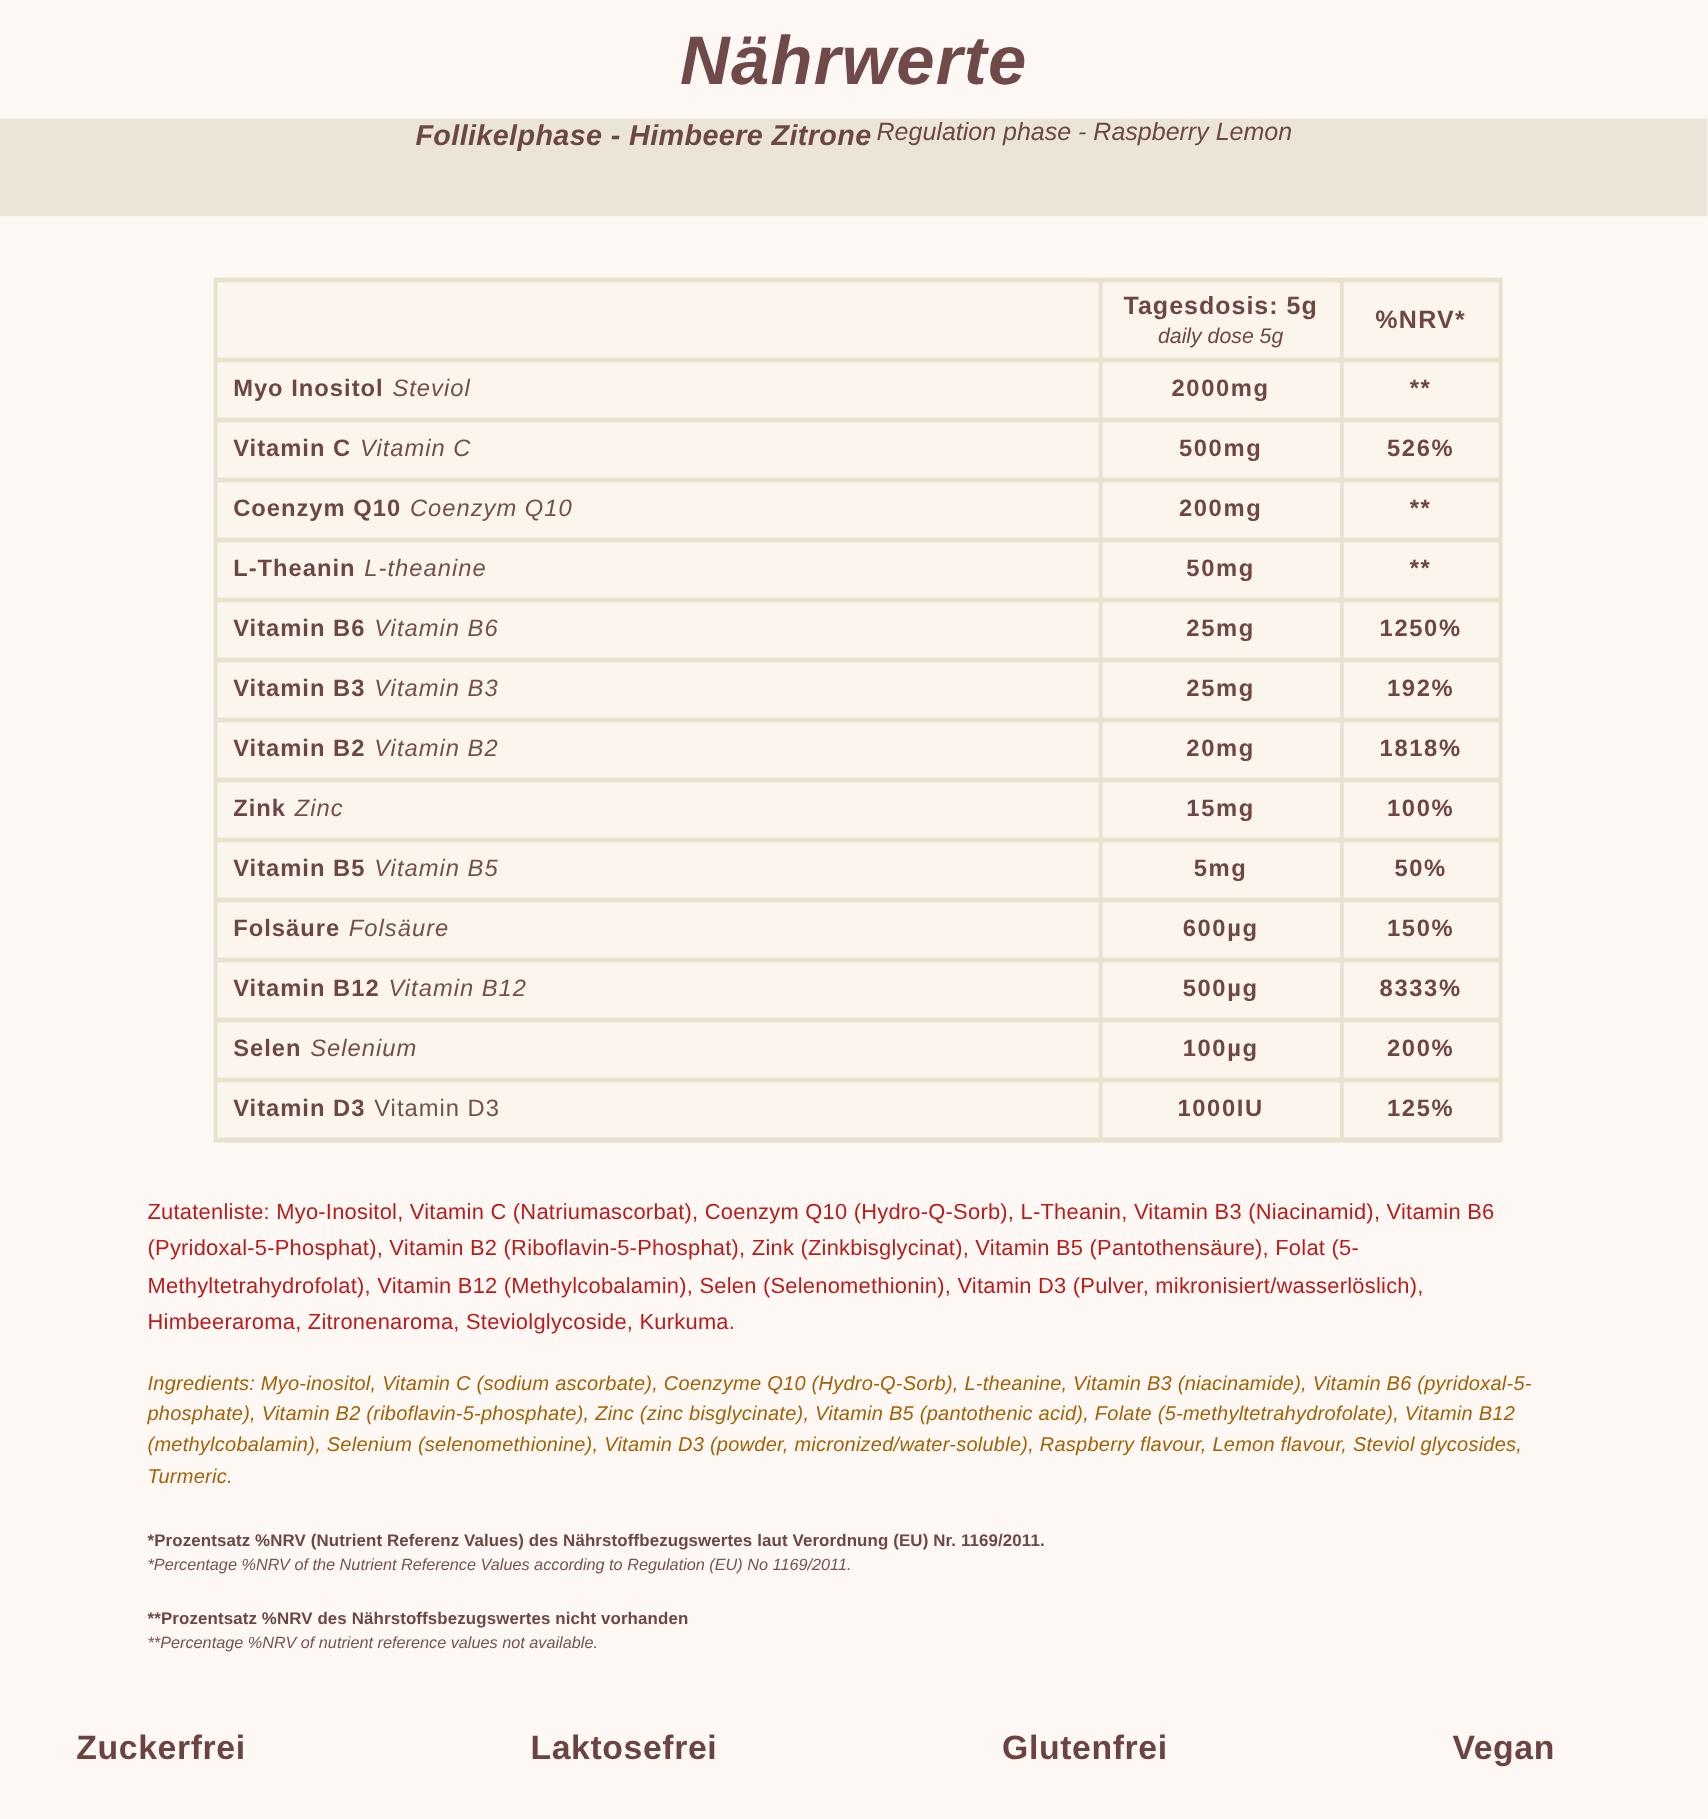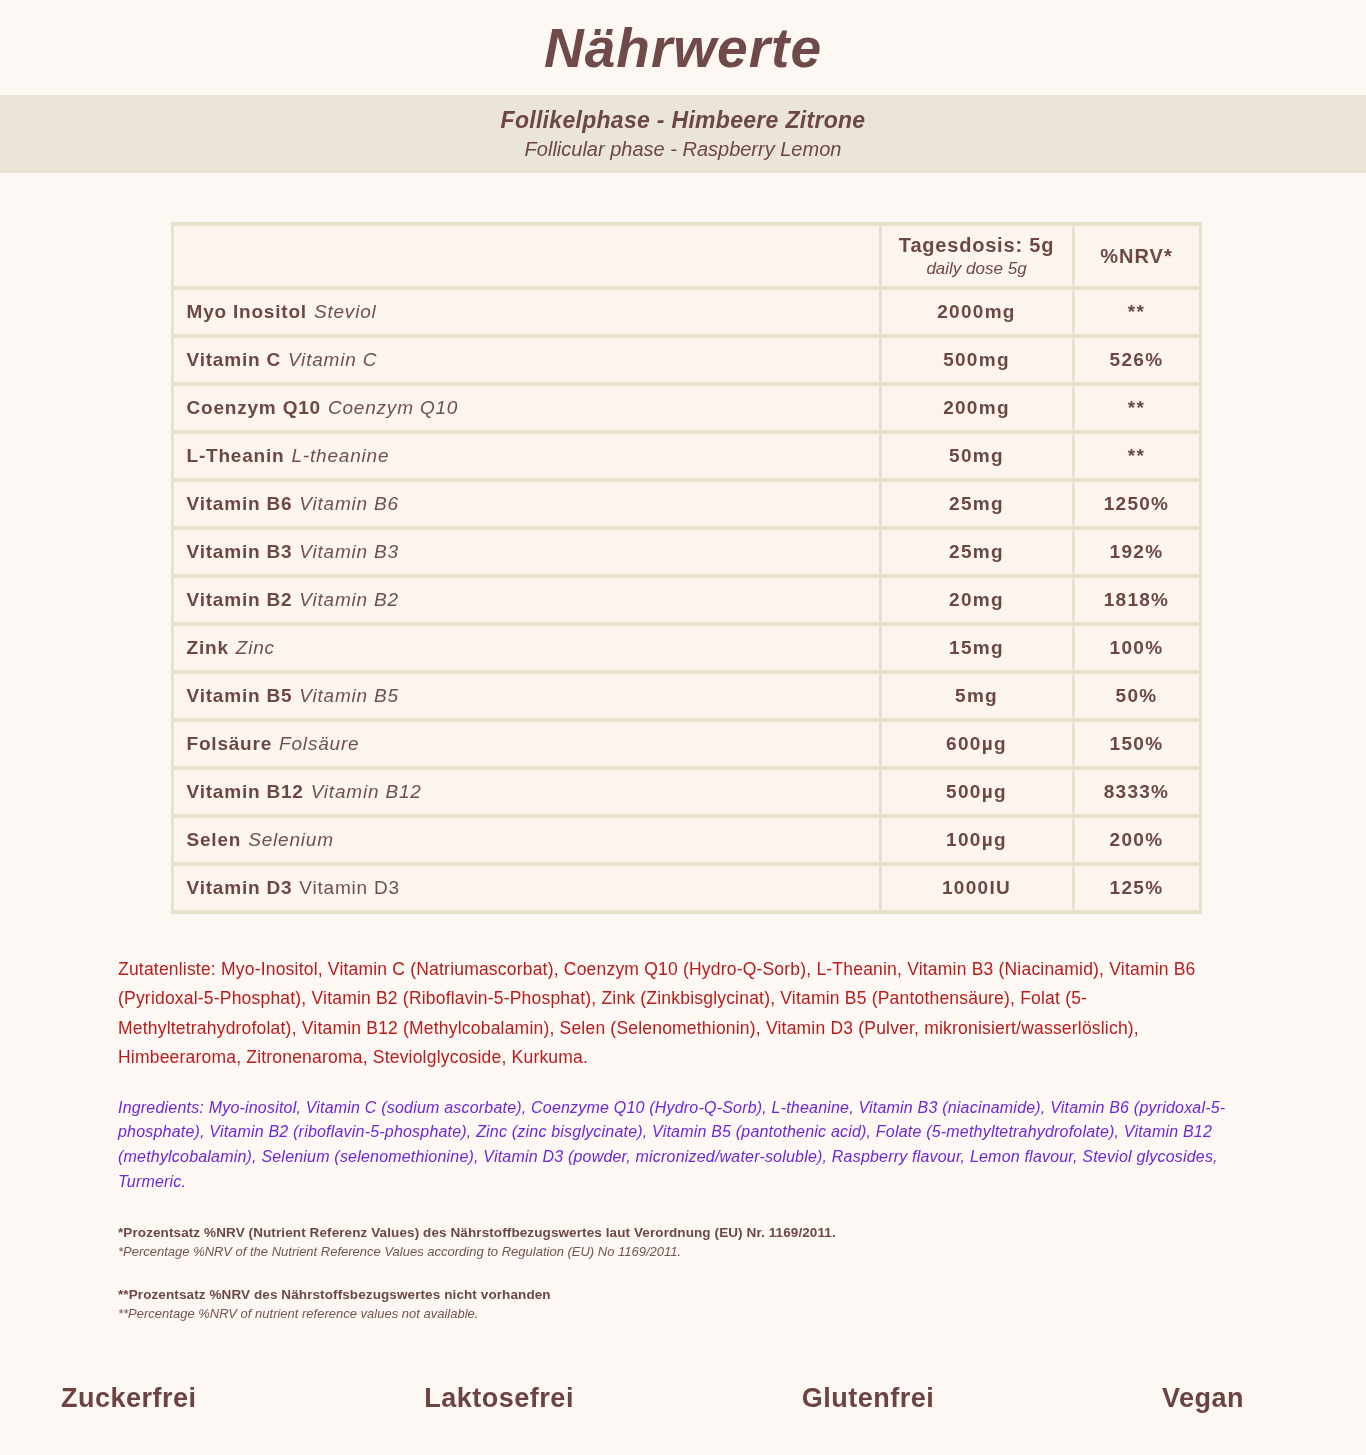--- a/index.html
+++ b/index.html
@@ -25,22 +25,22 @@
     font-size: 55px;
     font-style: italic;
     font-weight: bold;
     letter-spacing: 1px;
     color: #6f4a49;
   }
   .band {
     height: 78px;
     background: #ebe5d7;
     display: flex;
-    flex-direction: column;
-    align-items: center;
+    flex-direction: row;
+    align-items: flex-start;
     justify-content: center;
     gap: 4px;
   }
   .band .sub-de {
     font-size: 23px;
     font-weight: bold;
     font-style: italic;
     letter-spacing: 0.3px;
   }
   .band .sub-en {
@@ -116,21 +116,21 @@
     line-height: 1.68;
     letter-spacing: 0.2px;
     color: #b91c1c;
   }
   .ingredients-en {
     margin: 23px 118px 0 118px;
     font-size: 16px;
     font-style: italic;
     line-height: 1.55;
     letter-spacing: 0.2px;
-    color: #6d28d9;
+    color: #a16207;
   }
   
   .footnote { margin: 0 118px; }
   .footnote-1 { margin-top: 30px; }
   .footnote-2 { margin-top: 28px; }
   .fn-de {
     font-weight: bold;
     font-size: 13.5px;
     letter-spacing: 0.1px;
   }
@@ -157,21 +157,21 @@
 </style>
 </head>
 <body>
 
 <div class="header">
   <div class="page-title">Nährwerte</div>
 </div>
 
 <div class="band">
   <div class="sub-de">Follikelphase - Himbeere Zitrone</div>
-  <div class="sub-en">Follicular phase - Raspberry Lemon</div>
+  <div class="sub-en">Regulation phase - Raspberry Lemon</div>
 </div>
 
 <div class="table-wrap">
   <table class="nutrients">
     <colgroup>
         <col class="c1">
         <col class="c2">
         <col class="c3">
       </colgroup>
     <thead>

